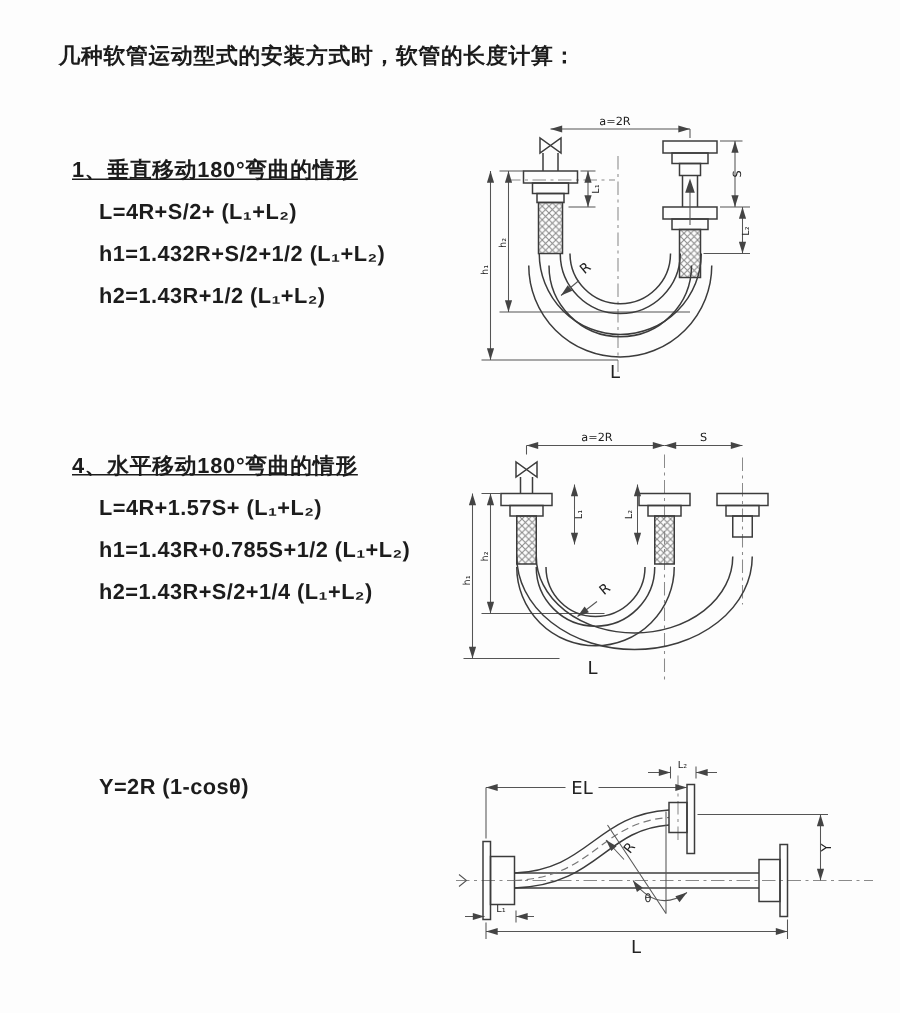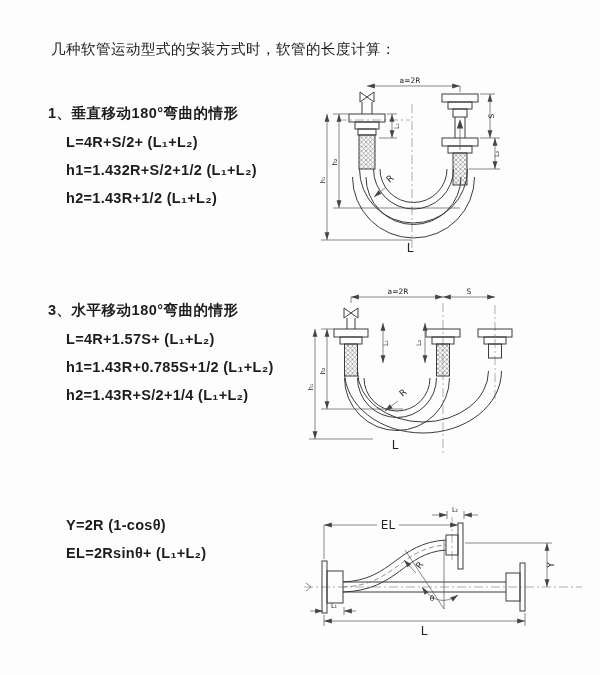--- a/index.html
+++ b/index.html
@@ -2,25 +2,25 @@
 <html><head>
 <meta charset="utf-8">
 <style>
   html,body{margin:0;padding:0;}
   body{
     width:600px;height:675px;position:relative;background:#fdfdfd;
     font-family:"Liberation Sans","DejaVu Sans",sans-serif;color:#1c1c1c;
     overflow:hidden;
   }
   .title{
-    position:absolute;left:35px;top:24px;margin:16px;
-    font-size:14.5px;font-weight:400;letter-spacing:0.5px;
+    position:absolute;left:35px;top:24px;margin:4px;
+    font-size:14.5px;font-weight:700;letter-spacing:0.5px;
   }
   .sec{position:absolute;left:48px;width:270px;}
-  .sec-heading{font-size:14.5px;font-weight:700;letter-spacing:0.5px;margin:0 0 11px 0;}
+  .sec-heading{font-size:14.5px;font-weight:700;letter-spacing:0.5px;margin:0 0 11px 0;text-decoration:underline;}
   .formula{font-size:14.5px;font-weight:700;margin:0 0 12px 18px;letter-spacing:0.3px;white-space:nowrap;}
   #sec1{top:104px;} #sec2{top:301px;} #sec3{top:517px;}
   svg.diag{position:absolute;}
   #diag1{left:312px;top:70px;} #diag2{left:303px;top:283px;} #diag3{left:298px;top:503px;}
   svg .ol{stroke:#3c3c3c;stroke-width:1;fill:none;}
   svg .th{stroke:#555;stroke-width:0.7;fill:none;}
   svg .cl{stroke:#8a8a8a;stroke-width:0.7;fill:none;stroke-dasharray:9 3 2 3;}
   svg .dsh{stroke:#777;stroke-width:0.8;fill:none;stroke-dasharray:5 3;}
   svg .hz{stroke:#3c3c3c;stroke-width:1;}
   svg text{fill:#222;font-family:"DejaVu Sans",sans-serif;}
@@ -32,29 +32,28 @@
 <h1 class="title">几种软管运动型式的安装方式时，软管的长度计算：</h1>
 
 <div class="sec" id="sec1">
   <div class="sec-heading">1、垂直移动180°弯曲的情形</div>
   <div class="formula">L=4R+S/2+ (L₁+L₂)</div>
   <div class="formula">h1=1.432R+S/2+1/2 (L₁+L₂)</div>
   <div class="formula">h2=1.43R+1/2 (L₁+L₂)</div>
 </div>
 
 <div class="sec" id="sec2">
-  <div class="sec-heading">3、水平移动180°弯曲的情形</div>
+  <div class="sec-heading">4、水平移动180°弯曲的情形</div>
   <div class="formula">L=4R+1.57S+ (L₁+L₂)</div>
   <div class="formula">h1=1.43R+0.785S+1/2 (L₁+L₂)</div>
   <div class="formula">h2=1.43R+S/2+1/4 (L₁+L₂)</div>
 </div>
 
 <div class="sec" id="sec3">
   <div class="formula">Y=2R (1-cosθ)</div>
-  <div class="formula">EL=2Rsinθ+ (L₁+L₂)</div>
 </div>
 
 <svg id="diag1" class="diag" width="280" height="185" viewBox="0 0 280 185">
   <defs>
     <marker id="aw1" markerWidth="9" markerHeight="7" refX="8.3" refY="3" orient="auto-start-reverse" markerUnits="userSpaceOnUse">
       <path d="M0.5,0.6 L8.3,3 L0.5,5.4 Z" fill="#444"></path>
     </marker>
     <pattern id="ht1" width="4.5" height="4.5" patternUnits="userSpaceOnUse">
       <path d="M0,0 L4.5,4.5 M4.5,0 L0,4.5" stroke="#8a8a8a" stroke-width="0.7"></path>
     </pattern>

